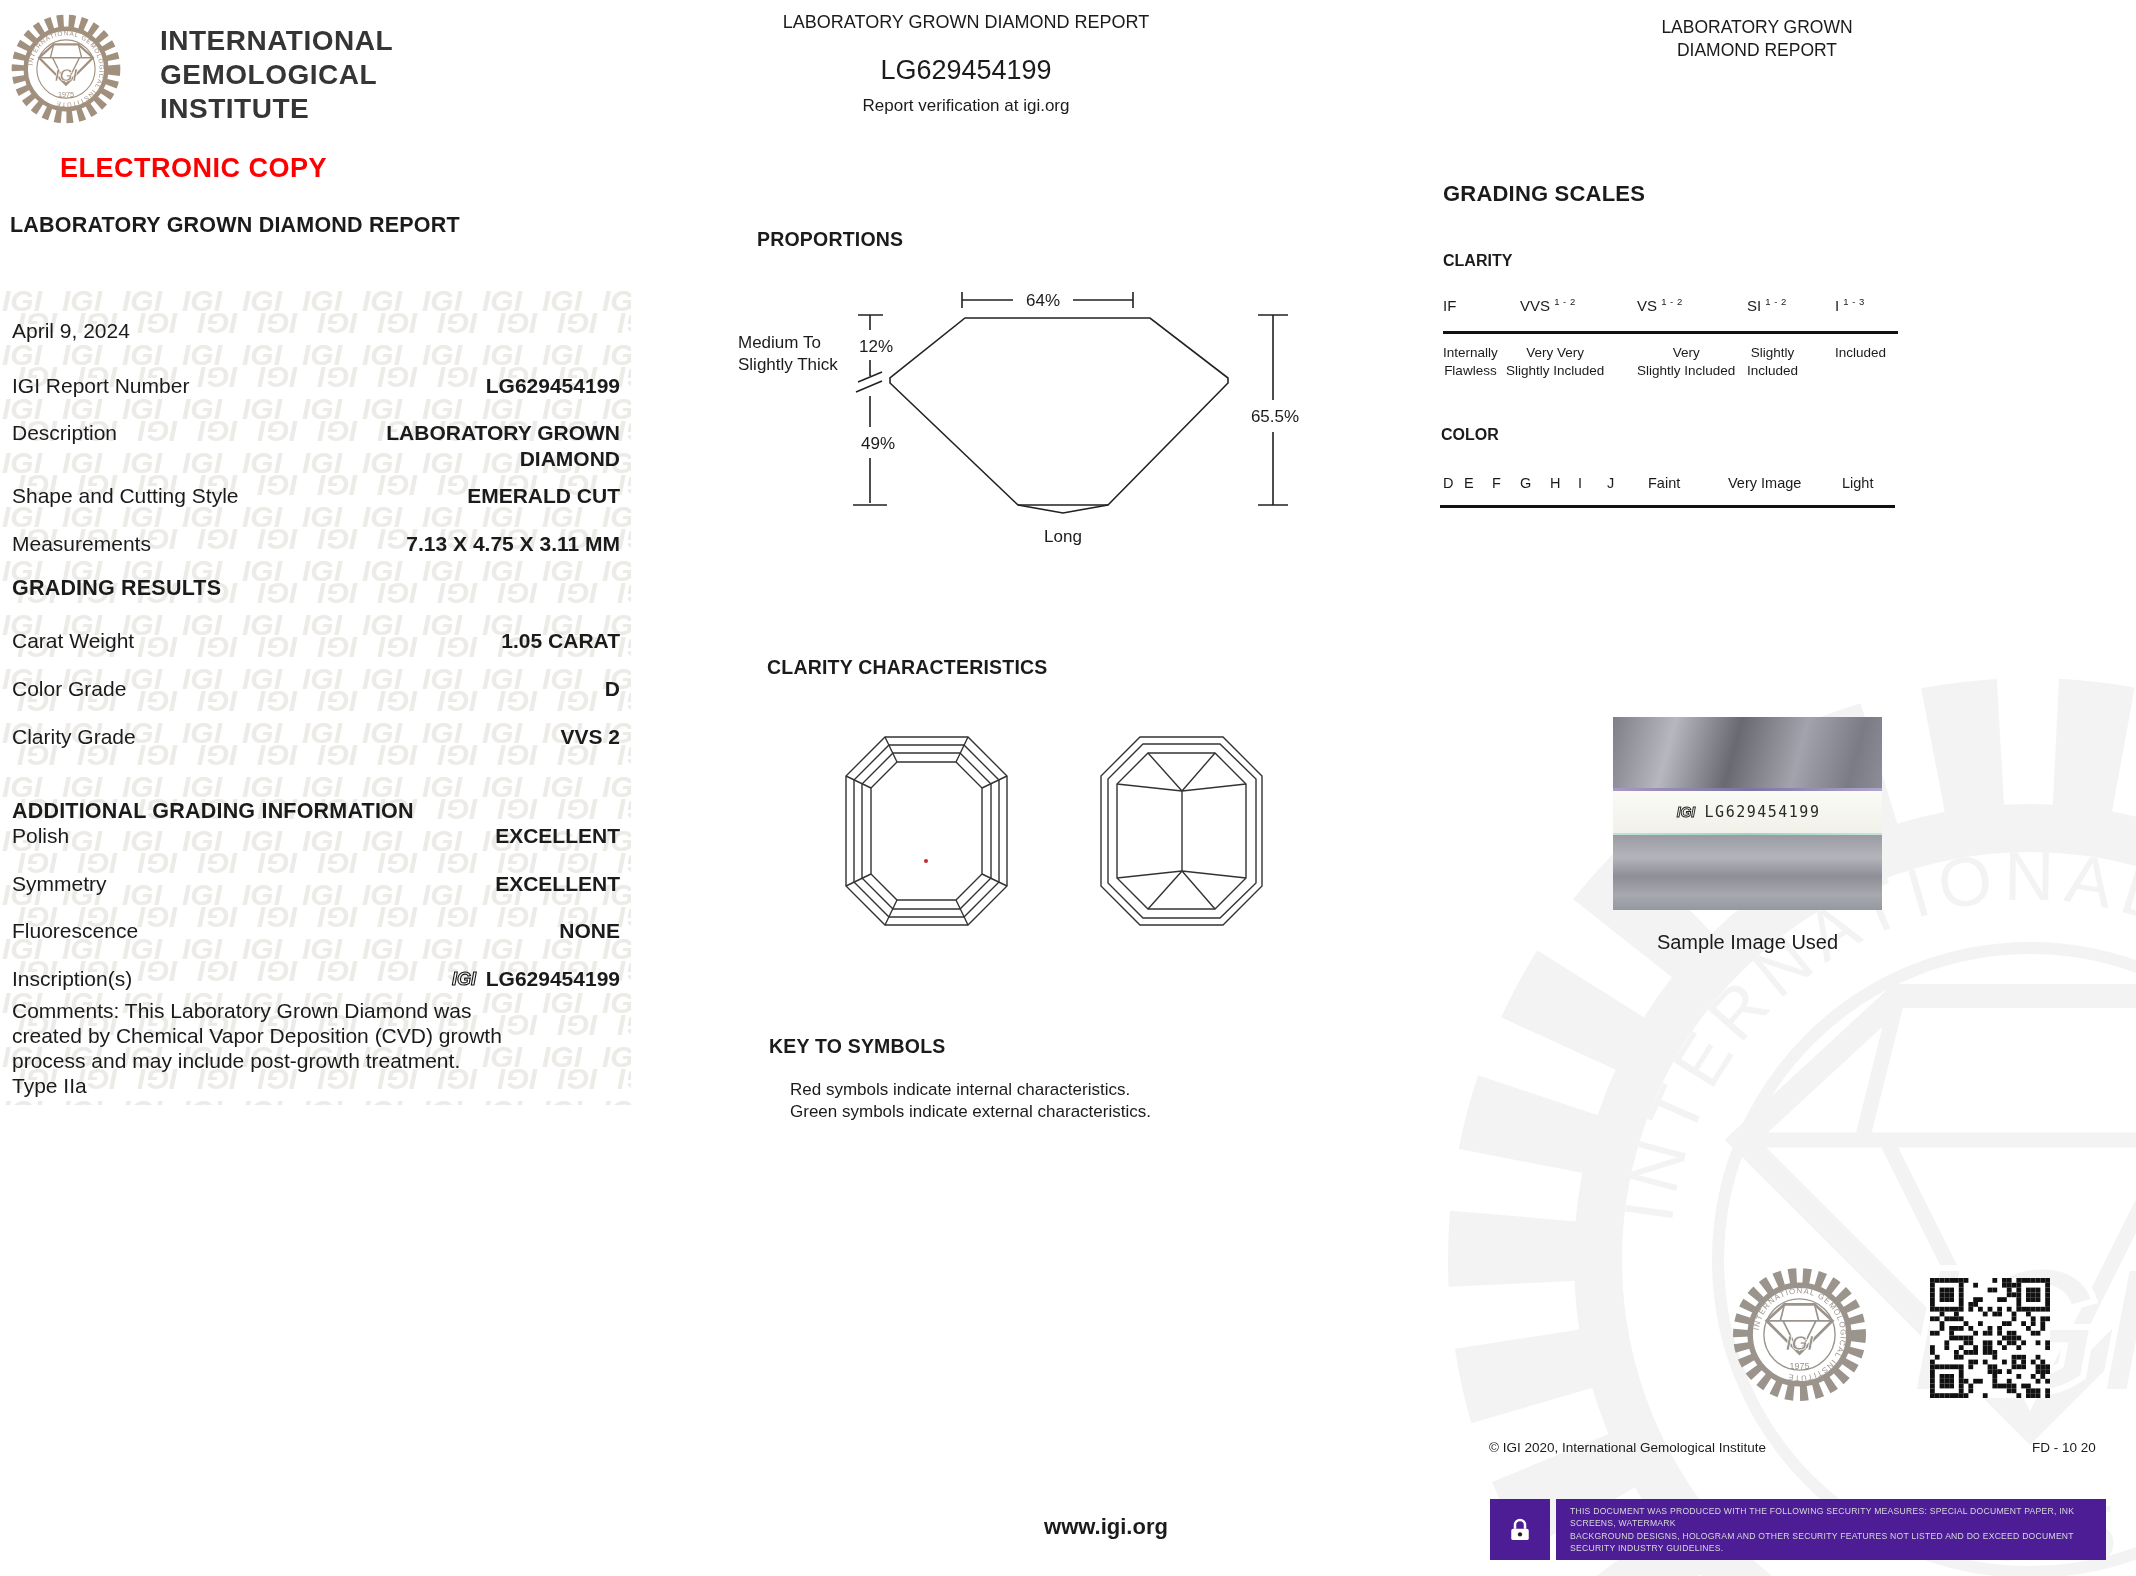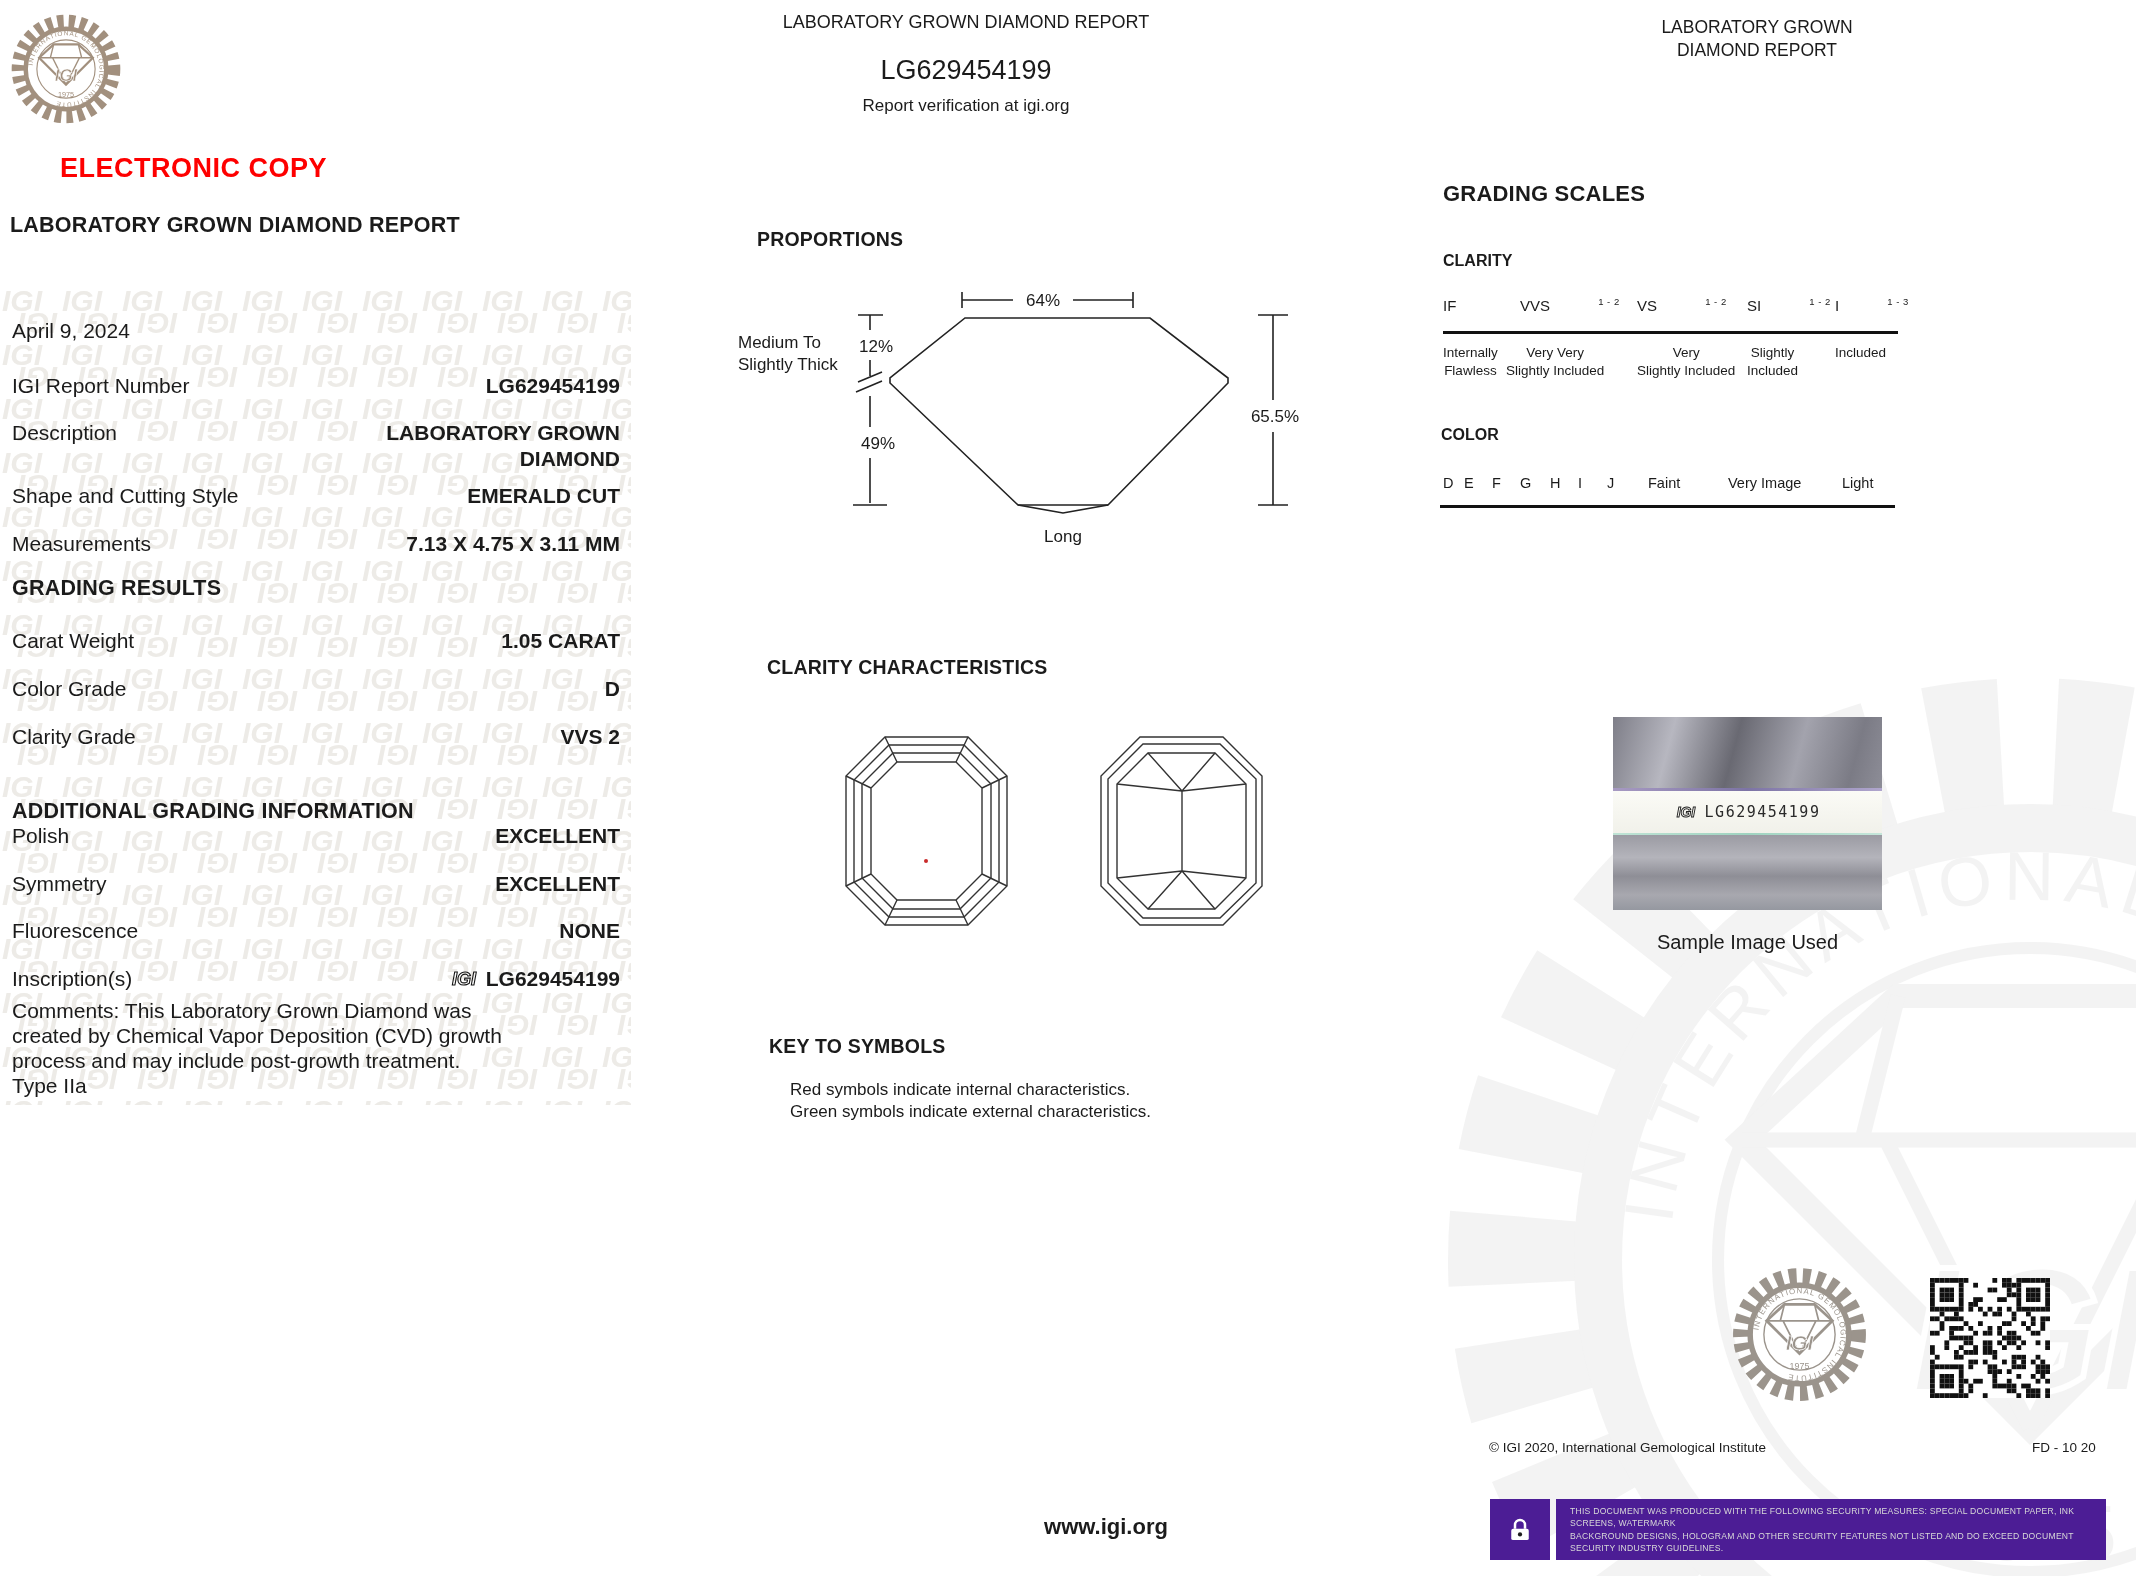--- a/index.html
+++ b/index.html
@@ -8,21 +8,21 @@
   .abs{position:absolute;}
   .b{font-weight:bold;}
   .h1{font-weight:bold;font-size:21.5px;letter-spacing:.2px;}
   .row{position:absolute;left:12px;width:608px;display:flex;justify-content:space-between;
        font-size:21px;line-height:26px;}
   .row .lab{white-space:nowrap;}
   .row .val{font-weight:bold;text-align:right;white-space:pre-line;}
   .inscr-val{display:flex;align-items:center;gap:4px;font-weight:bold;}
   .comments{position:absolute;left:12px;top:998px;width:590px;font-size:21px;line-height:25px;white-space:pre-line;}
   .ctr{text-align:center;}
-  .small-sup{font-size:9.5px;vertical-align:super;letter-spacing:.5px;margin-left:44px;}
+  .small-sup{font-size:9.5px;vertical-align:super;letter-spacing:.5px;}
   .clargrade{font-size:15px;}
   .clardesc{font-size:13.5px;line-height:18px;white-space:pre-line;text-align:center;}
   .rule{position:absolute;background:#111;}
   .sec-bar{position:absolute;background:#4c1d95;}
   .sec-text{font-size:8.6px;line-height:12.5px;color:#d8d8d8;letter-spacing:.25px;}
   .redtxt{color:#fe0000;}
   svg text{font-family:"Liberation Sans",sans-serif;}
 </style>
 </head>
 <body>
@@ -49,20 +49,25 @@
     </defs>
   </svg>
 
   <svg class="abs" style="left:1430px;top:660px;color:#555;opacity:.065" width="1200" height="1200">
       <use href="#seal"></use>
     </svg>
 
   <svg class="abs" style="left:10px;top:13px;color:#a2907e" width="112" height="112">
       <use href="#seal"></use>
     </svg>
+  <div class="abs" style="left:160px;top:24px;font-size:28px;line-height:34px;font-weight:bold;color:#353535;letter-spacing:.5px">
+    <div>INTERNATIONAL</div>
+    <div>GEMOLOGICAL</div>
+    <div>INSTITUTE</div>
+  </div>
   <div class="abs redtxt" style="left:60px;top:153px;font-size:27px;font-weight:800;letter-spacing:.5px">ELECTRONIC COPY</div>
 
   <div class="abs ctr" style="left:766px;top:12px;width:400px;font-size:18px">LABORATORY GROWN DIAMOND REPORT</div>
   <div class="abs ctr" style="left:766px;top:55px;width:400px;font-size:27px">LG629454199</div>
   <div class="abs ctr" style="left:766px;top:96px;width:400px;font-size:17px">Report verification at igi.org</div>
 
   <div class="abs ctr" style="left:1607px;top:16px;width:300px;font-size:17.5px;line-height:23px;white-space:pre-line">LABORATORY GROWN
 DIAMOND REPORT</div>
 
   <div class="abs h1" style="left:10px;top:213px">LABORATORY GROWN DIAMOND REPORT</div>

